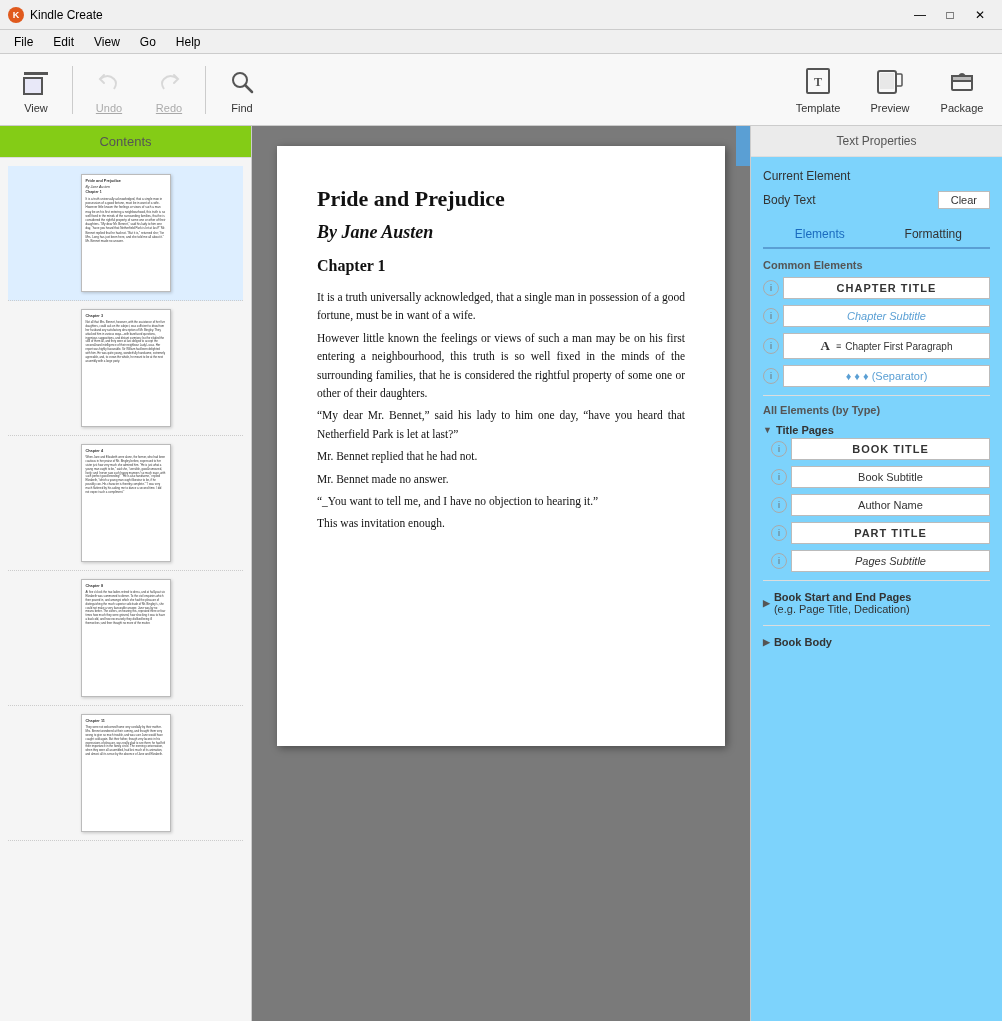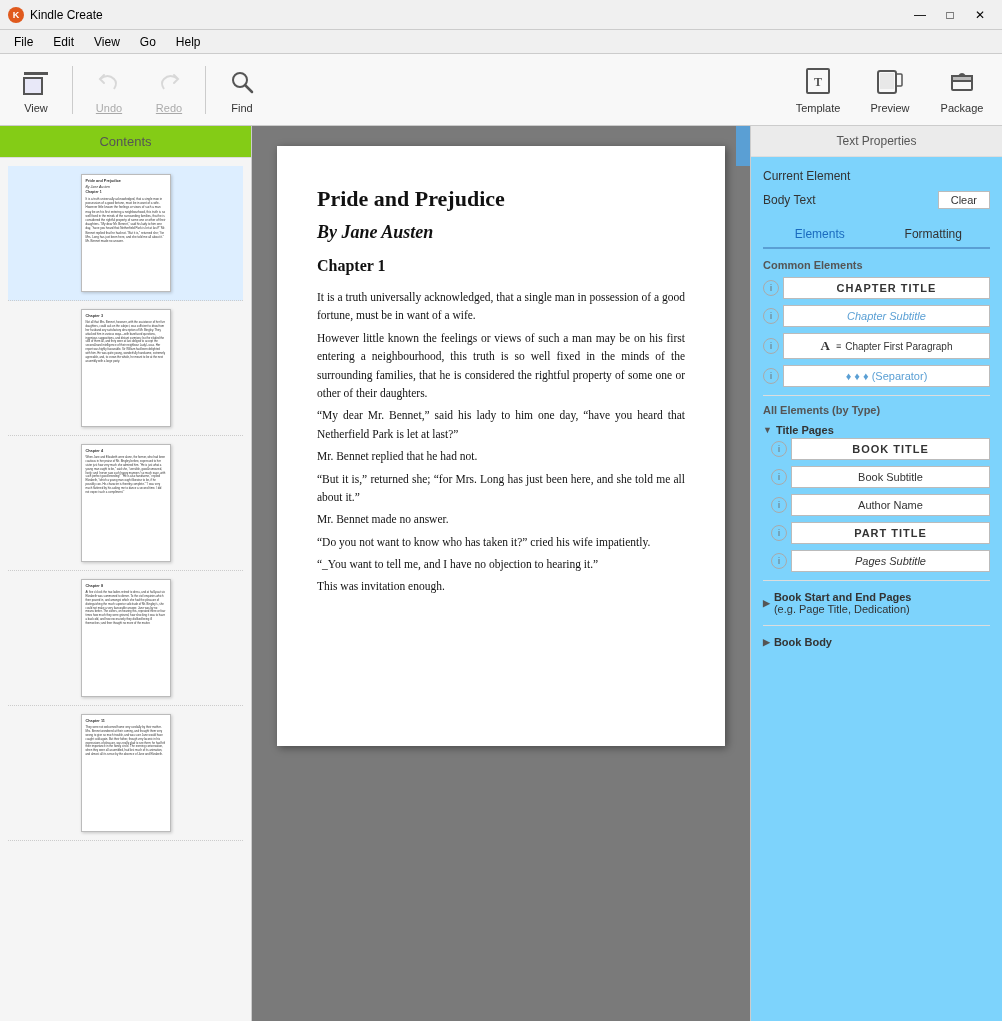--- a/index.html
+++ b/index.html
@@ -462,23 +462,21 @@
     <div class="scroll-bar-indicator"></div>
     <div class="page-document">
       <div class="doc-title">Pride and Prejudice</div>
       <div class="doc-subtitle">By Jane Austen</div>
       <div class="doc-chapter">Chapter 1</div>
       <div class="doc-body">
         <p>It is a truth universally acknowledged, that a single man in possession of a good fortune, must be in want of a wife.</p>
         <p>However little known the feelings or views of such a man may be on his first entering a neighbourhood, this truth is so well fixed in the minds of the surrounding families, that he is considered the rightful property of some one or other of their daughters.</p>
         <p>“My dear Mr. Bennet,” said his lady to him one day, “have you heard that Netherfield Park is let at last?”</p>
         <p>Mr. Bennet replied that he had not.</p>
-        <p>“But it is,” returned she; “for Mrs. Long has just been here, and she told me all about it.”</p>
         <p>Mr. Bennet made no answer.</p>
-        <p>“Do you not want to know who has taken it?” cried his wife impatiently.</p>
         <p>“_You want to tell me, and I have no objection to hearing it.”</p>
         <p>This was invitation enough.</p>
       </div>
     </div>
   </div>
 
   <div class="right-panel">
     <div class="right-panel-header">Text Properties</div>
     <div class="right-panel-body">
 

